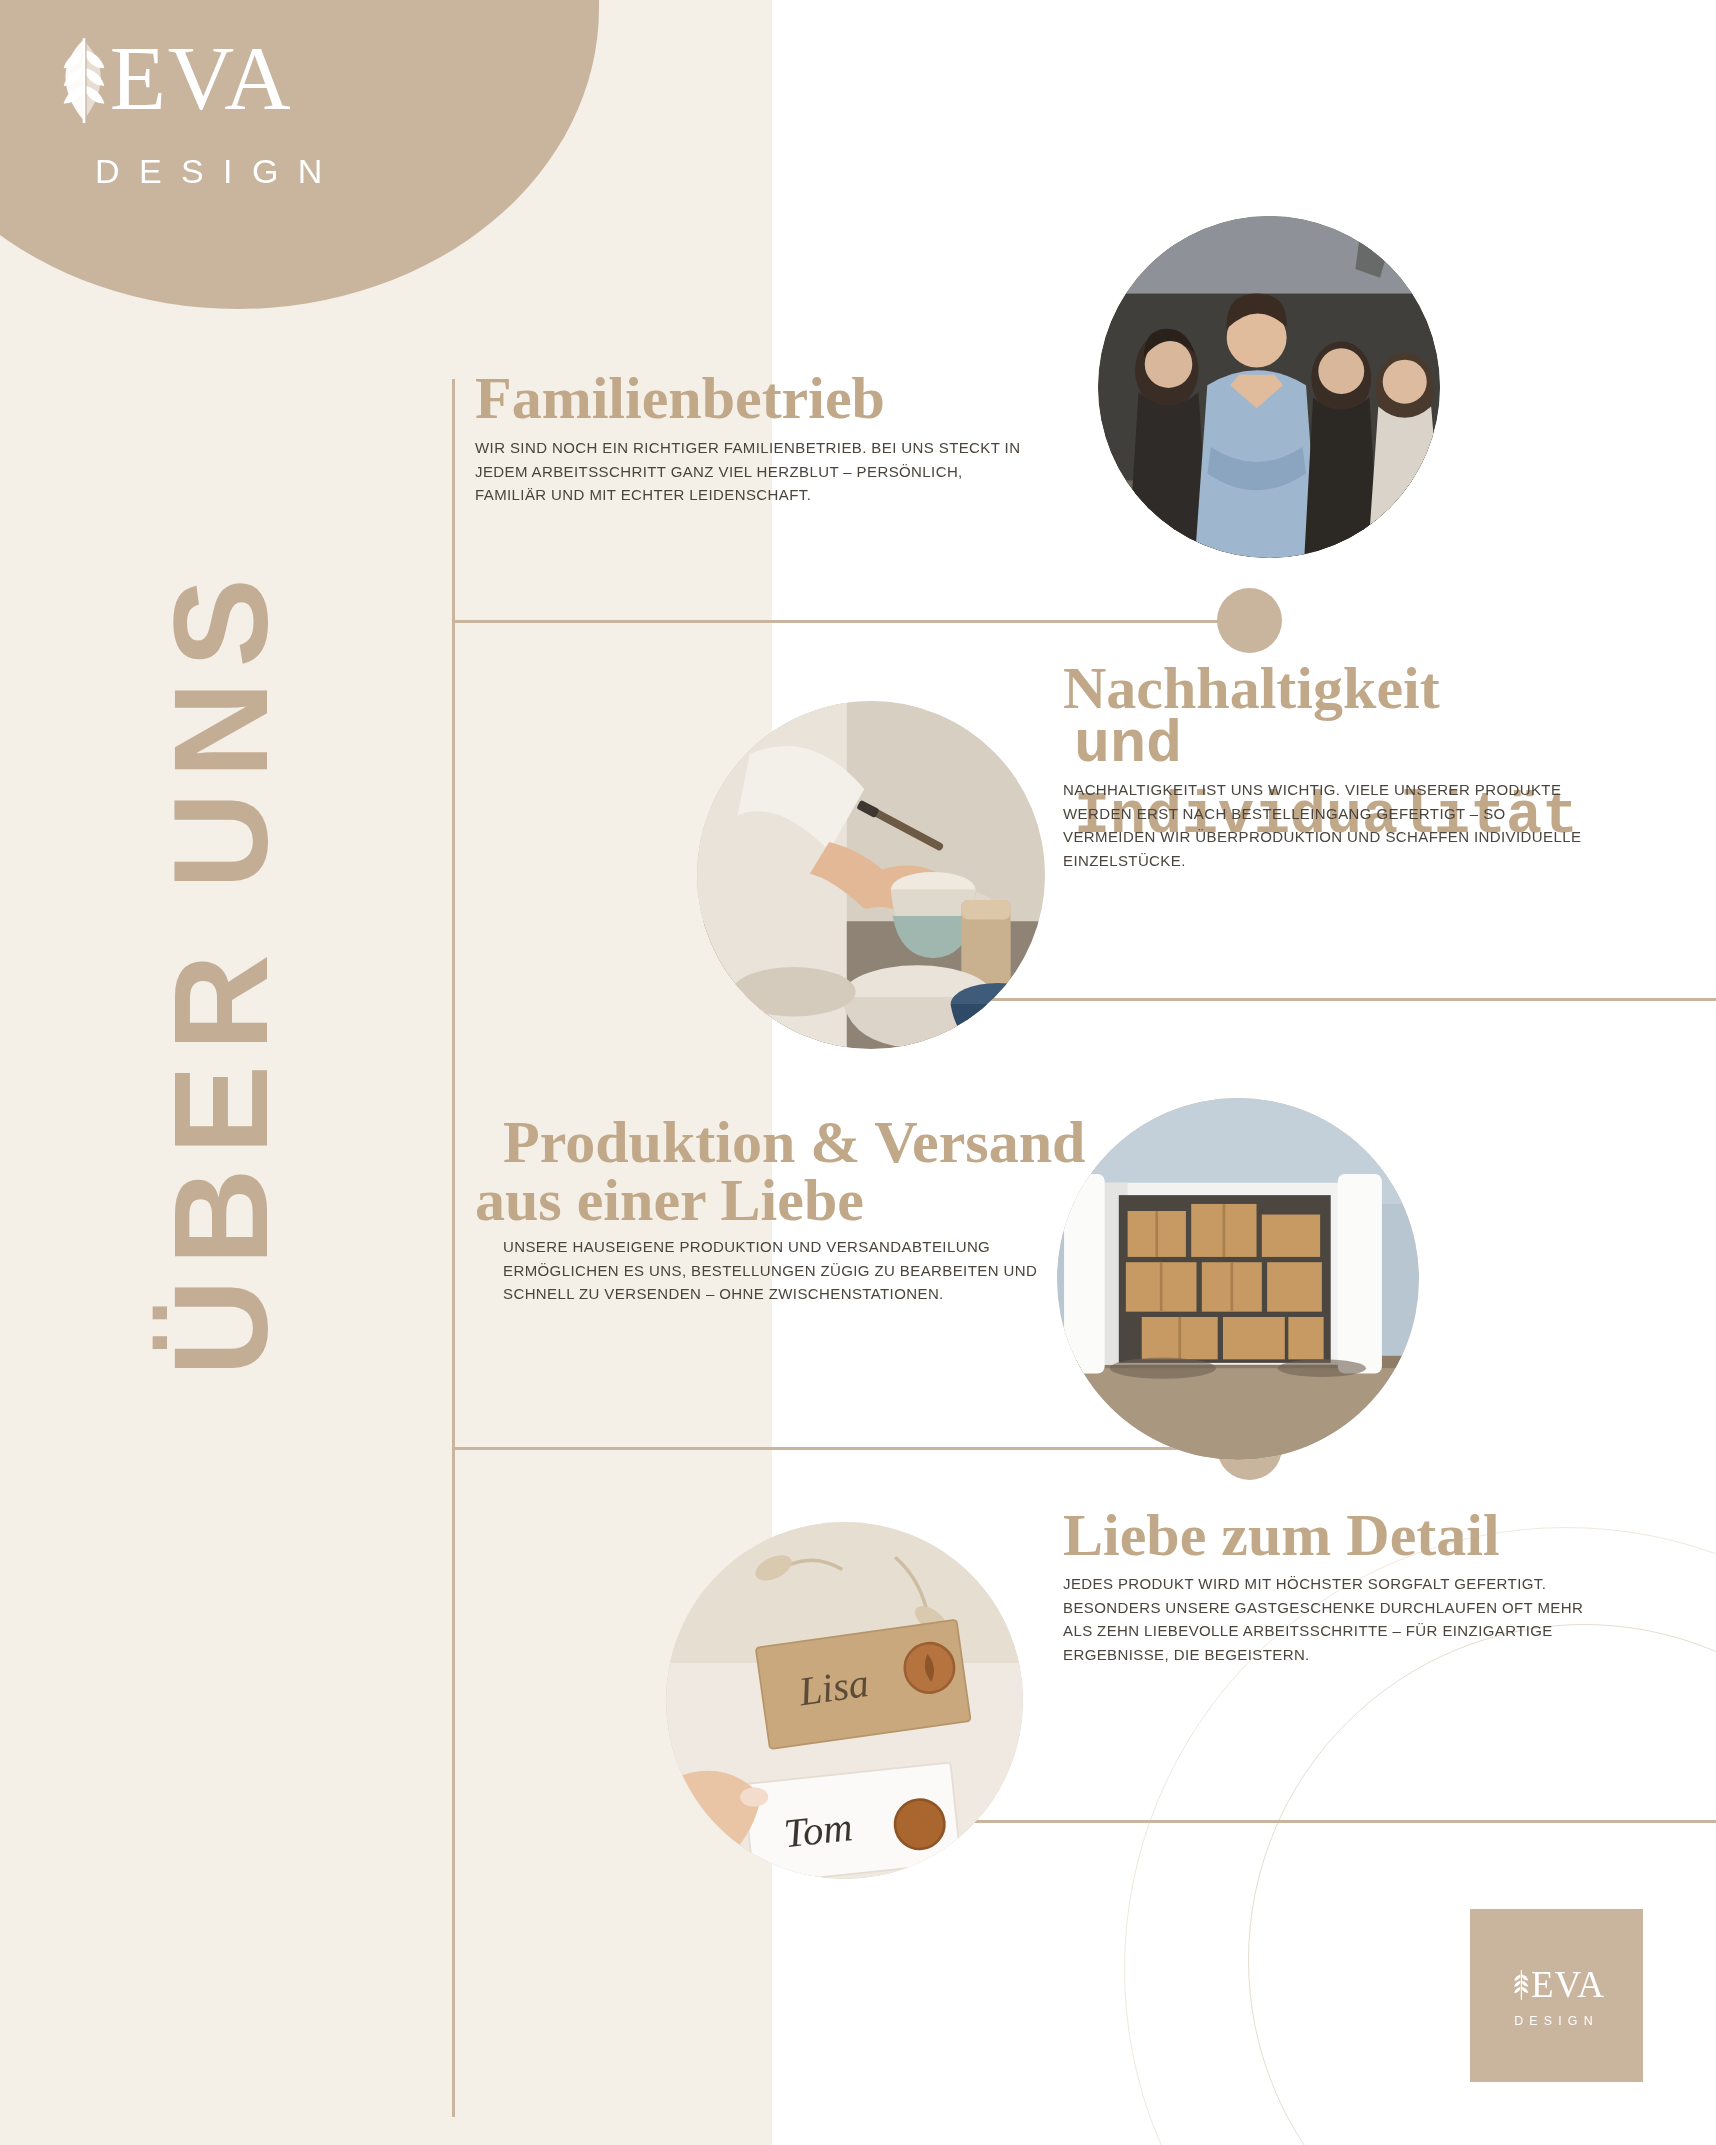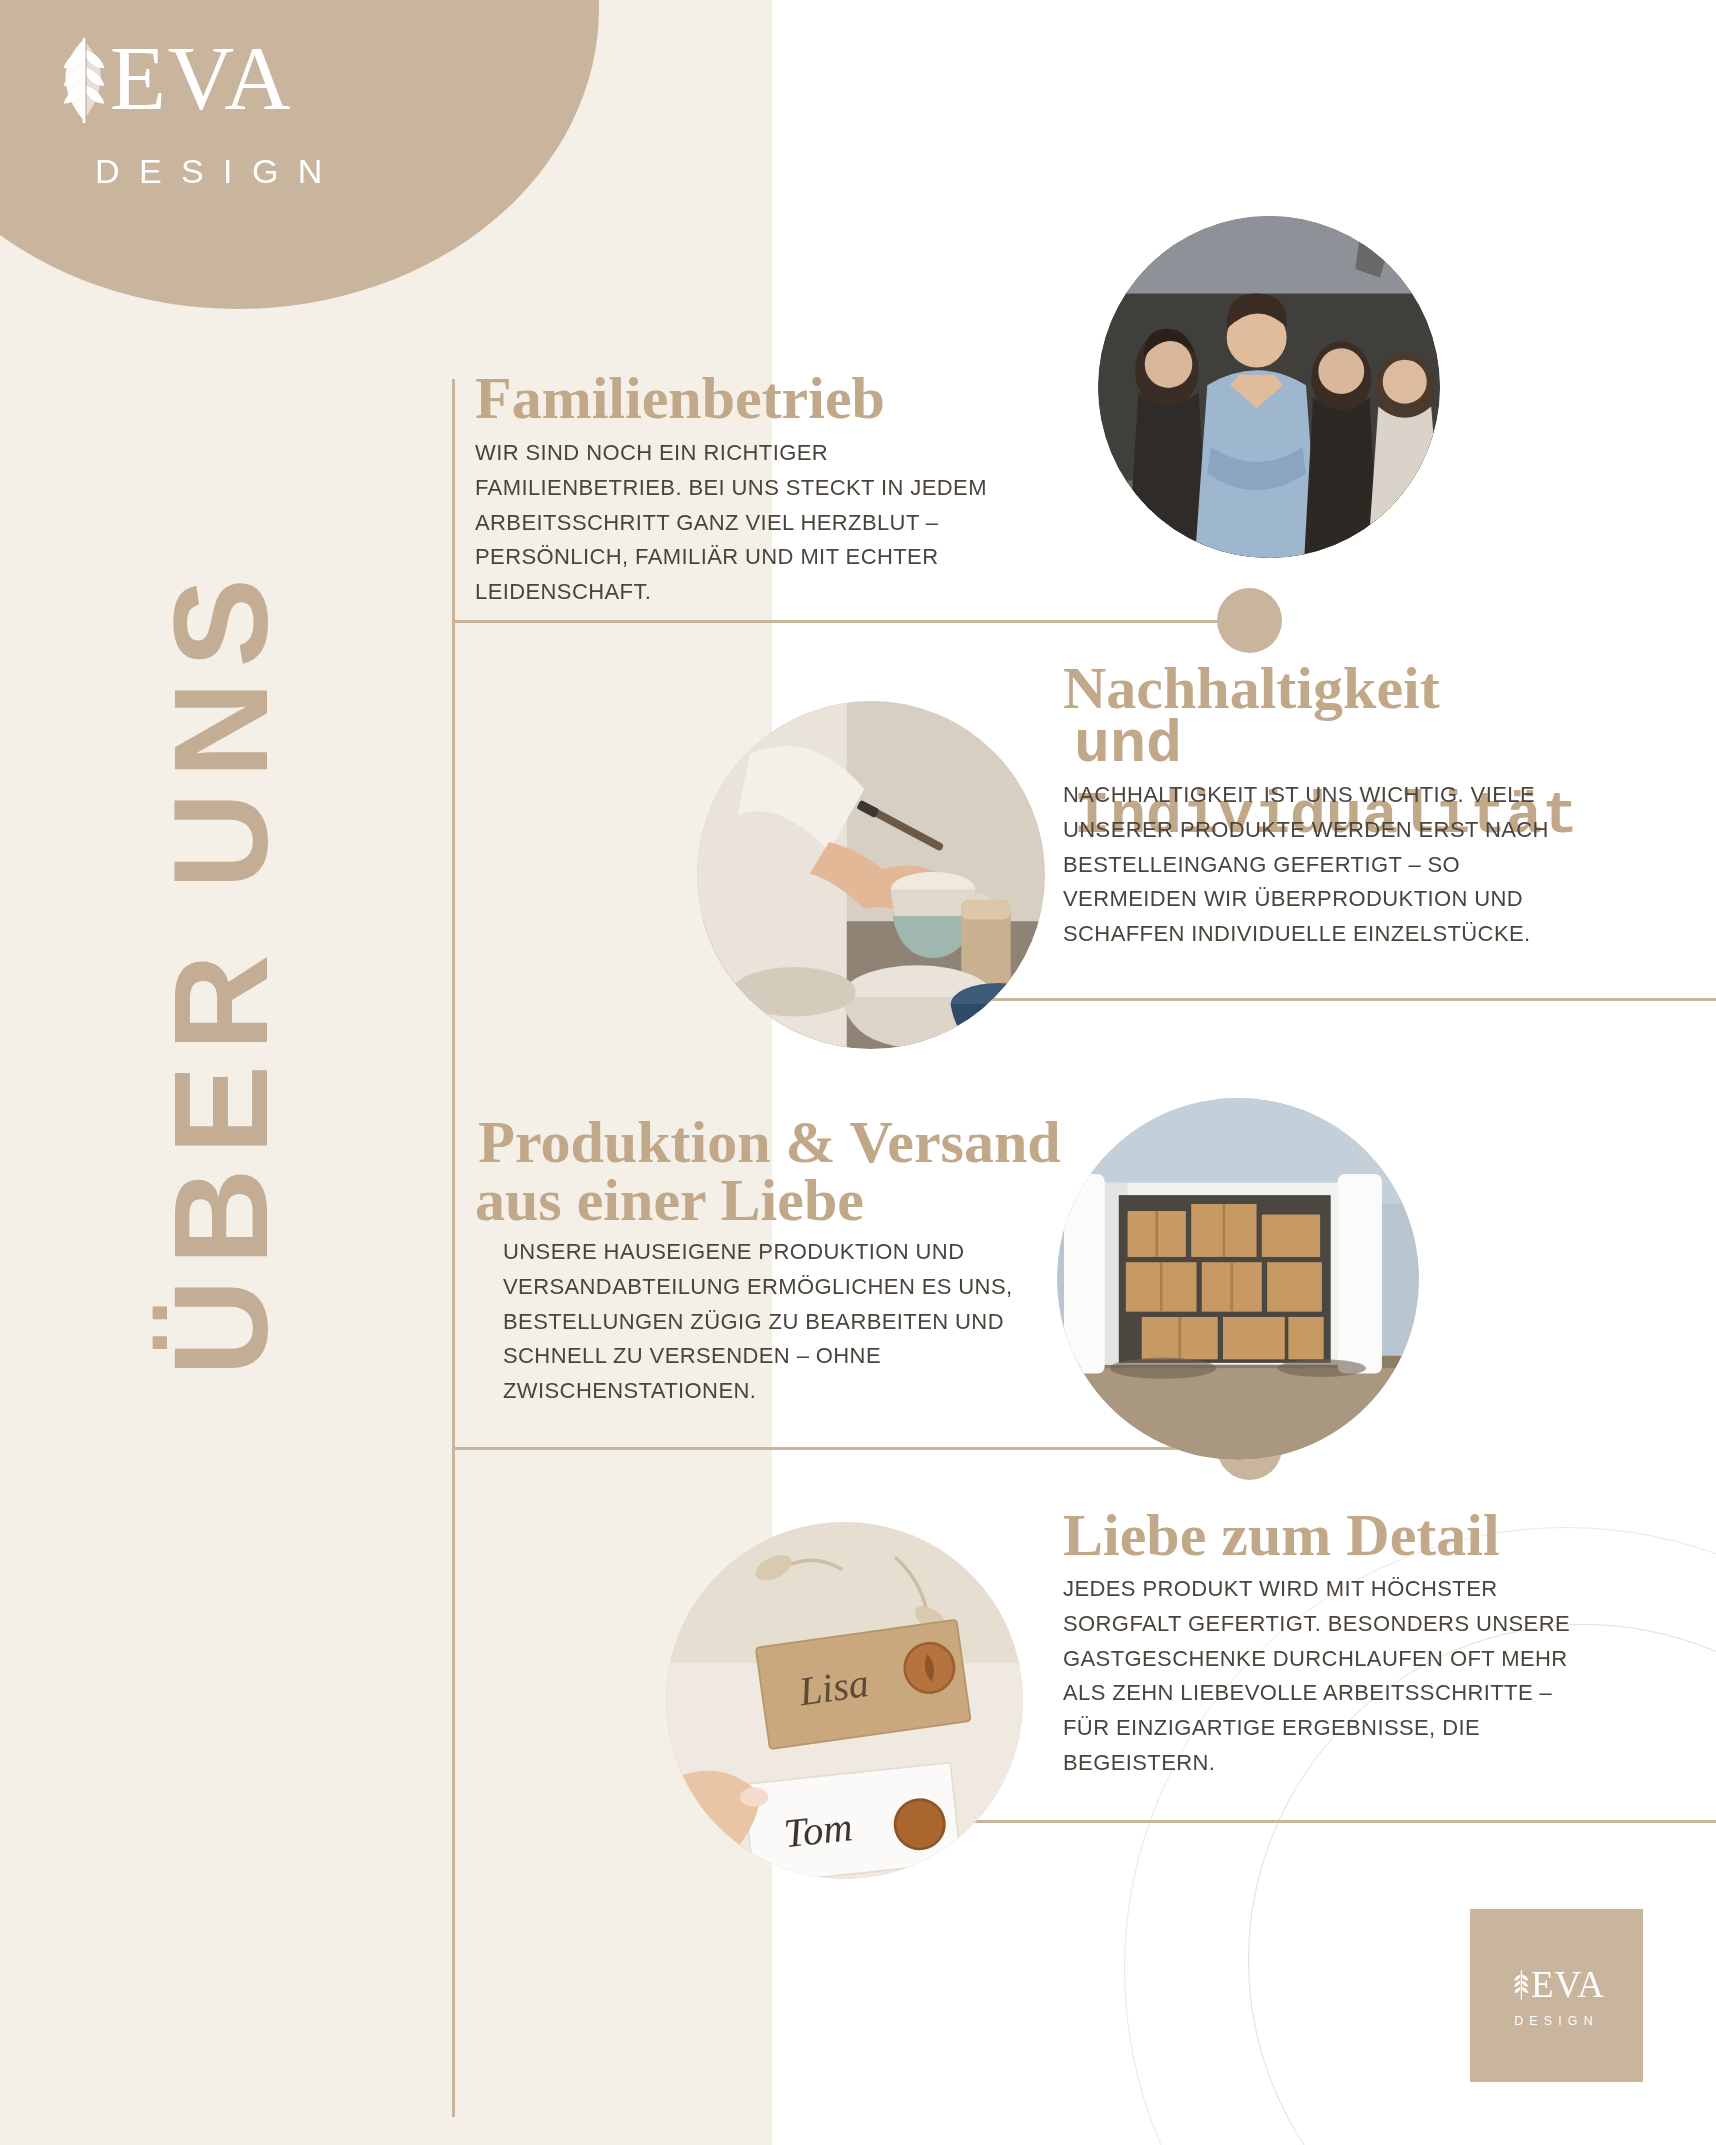--- a/index.html
+++ b/index.html
@@ -133,21 +133,21 @@
   .heading {
     position: absolute;
     font-family: "Liberation Serif", serif;
     font-weight: 700;
     font-size: 60px;
     line-height: 1.18;
     color: #c0a888;
   }
   .body {
     position: absolute;
-    font-size: 22px;
+    font-size: 15px;
     line-height: 1.58;
     letter-spacing: 0.4px;
     color: #4a443d;
     text-transform: uppercase;
   }
 
   
   .footer-logo {
     position: absolute;
     right: 74px; bottom: 64px;
@@ -343,21 +343,21 @@
         <line x1="198" y1="186" x2="198" y2="242"></line>
         <line x1="139" y1="248" x2="139" y2="296"></line>
       </g>
 
       <ellipse cx="120" cy="306" rx="60" ry="12" fill="#6f6152" opacity=".6"></ellipse>
       <ellipse cx="300" cy="306" rx="50" ry="10" fill="#6f6152" opacity=".6"></ellipse>
     </g>
   </svg>
 </div>
 
-<div class="heading" style="left:452px; top:1107px; width:635px;text-align:center;">Produktion  &amp;  Versand</div>
+<div class="heading" style="left:503px; top:1107px; width:635px;">Produktion  &amp;  Versand</div>
 <div class="heading" style="left:475px; top:1165px; width:635px;">aus einer Liebe</div>
 <div class="body" style="left:503px; top:1235px; width:582px;">UNSERE HAUSEIGENE PRODUKTION UND VERSANDABTEILUNG ERMÖGLICHEN ES UNS, BESTELLUNGEN ZÜGIG ZU BEARBEITEN UND SCHNELL ZU VERSENDEN – OHNE ZWISCHENSTATIONEN.</div>
 
 <div class="photo" style="left:666px; top:1522px; width:357px; height:357px;">
   <svg viewBox="0 0 405 405" width="357" height="357" aria-hidden="true">
     <defs>
         <clipPath id="c4">
           <circle cx="202.5" cy="202.5" r="202.5"></circle>
         </clipPath>
       </defs>

